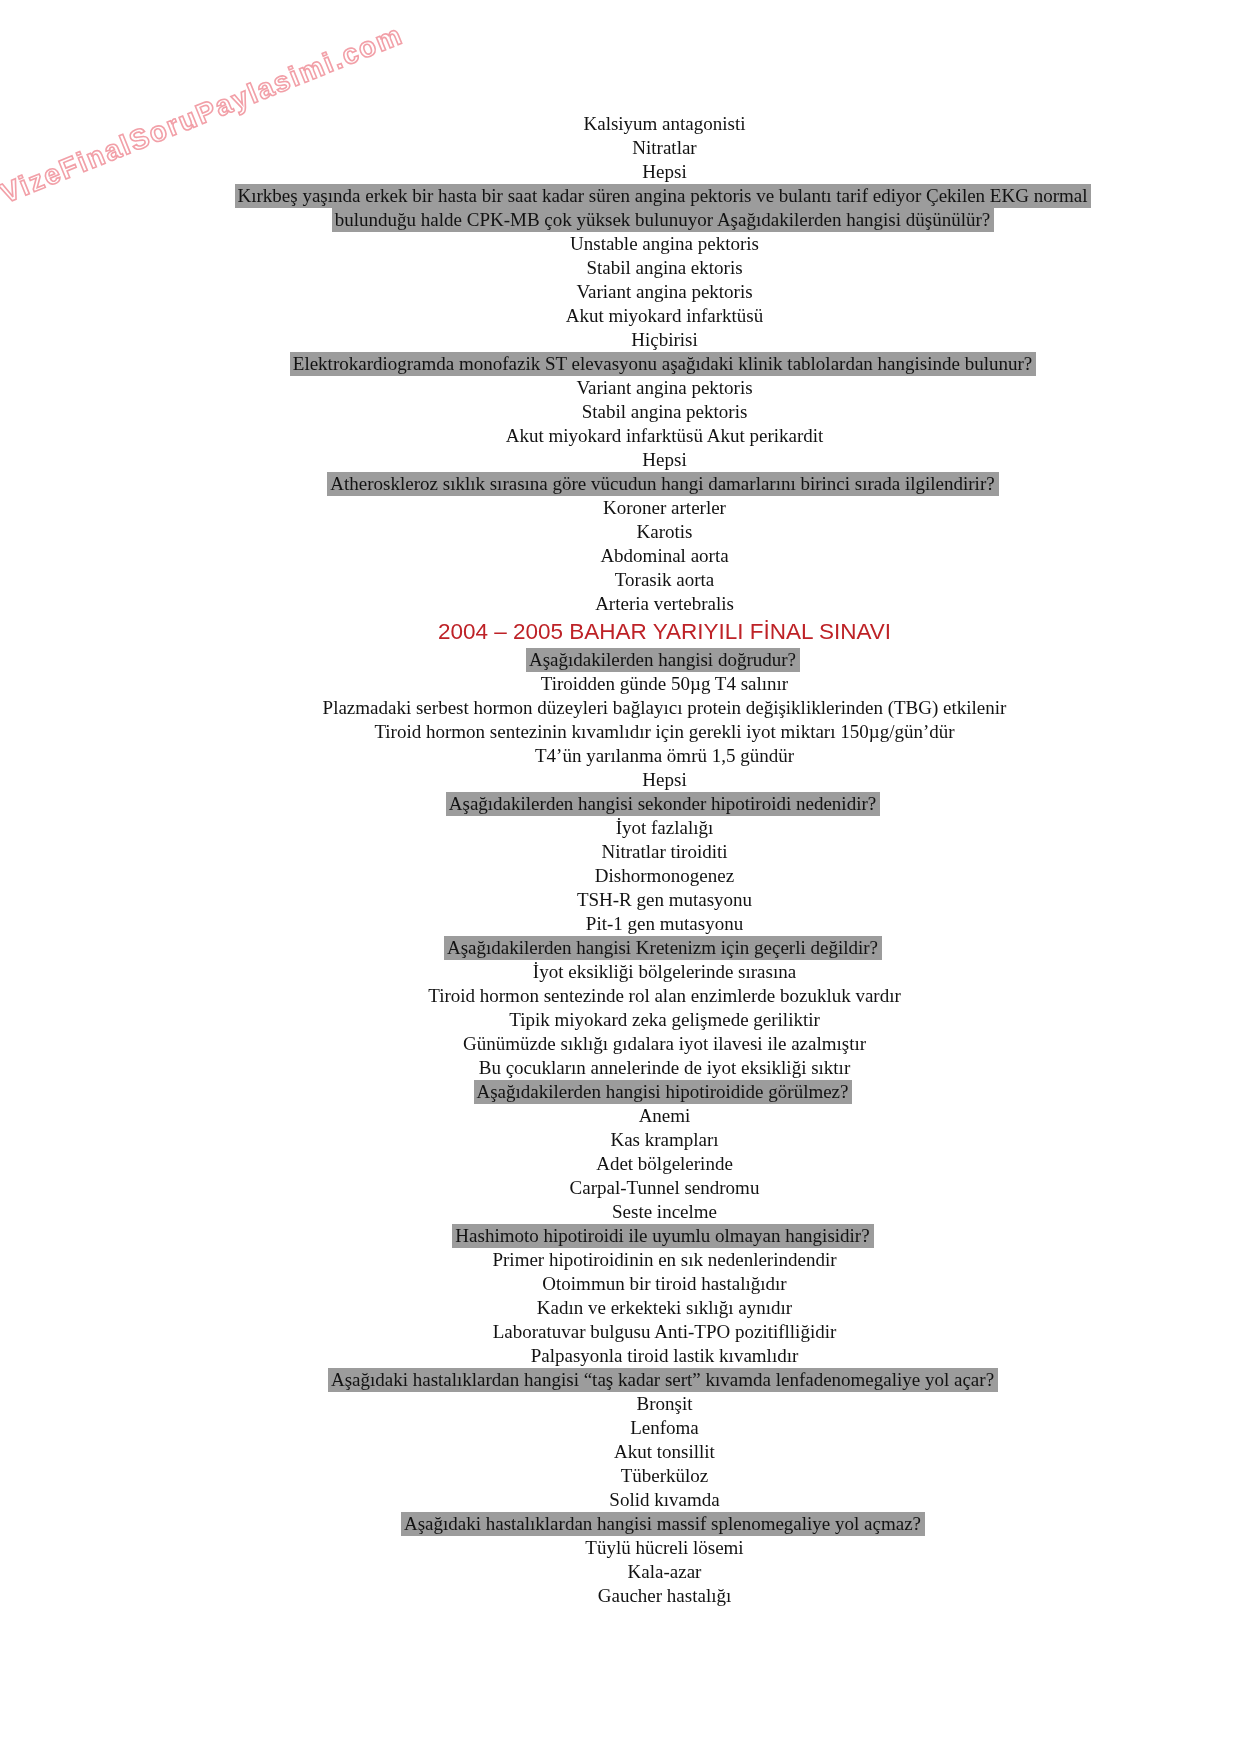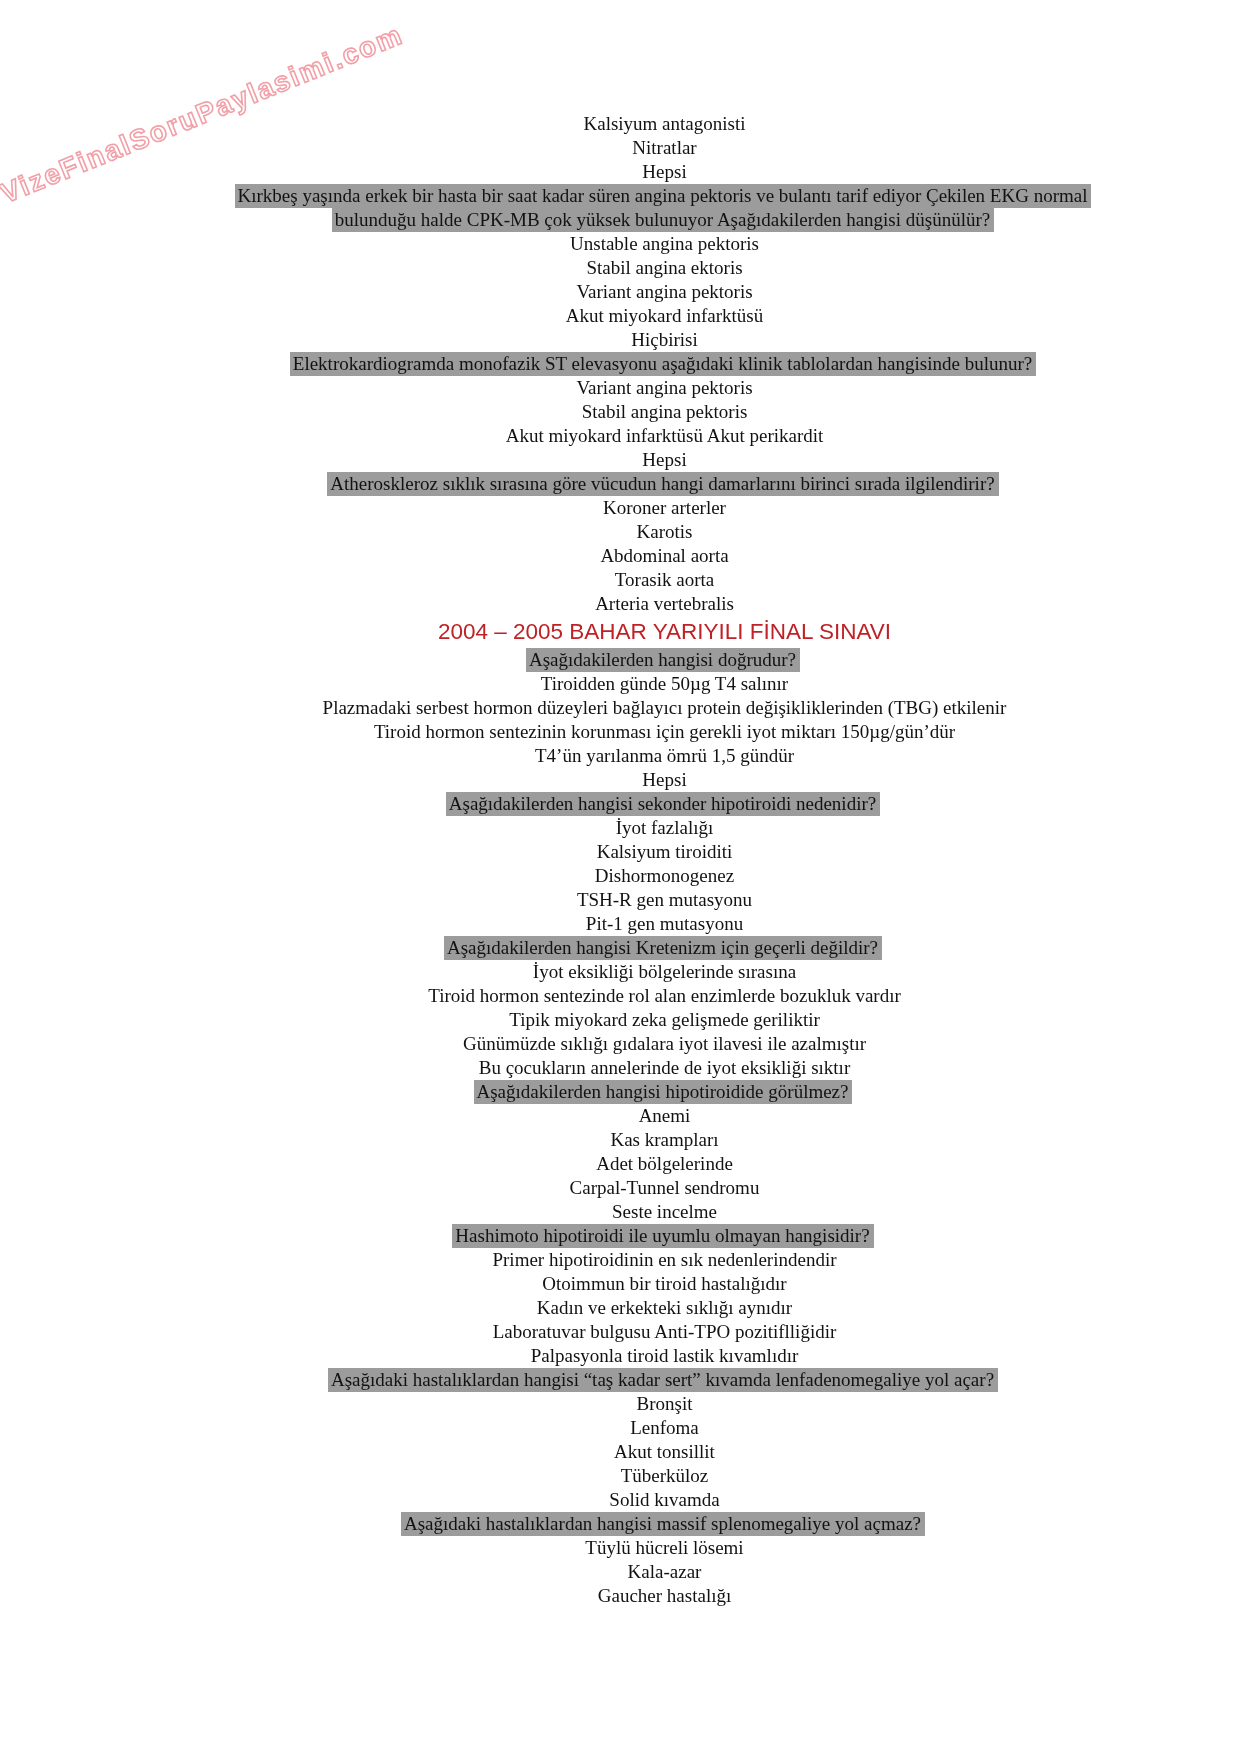--- a/index.html
+++ b/index.html
@@ -90,26 +90,26 @@
       <div class="line"><span class="hl">Atheroskleroz sıklık sırasına göre vücudun hangi damarlarını birinci sırada ilgilendirir?</span></div>
       <div class="line">Koroner arterler</div>
       <div class="line">Karotis</div>
       <div class="line">Abdominal aorta</div>
       <div class="line">Torasik aorta</div>
       <div class="line">Arteria vertebralis</div>
       <div class="heading">2004 – 2005 BAHAR YARIYILI FİNAL SINAVI</div>
       <div class="line"><span class="hl">Aşağıdakilerden hangisi doğrudur?</span></div>
       <div class="line">Tiroidden günde 50µg T4 salınır</div>
       <div class="line">Plazmadaki serbest hormon düzeyleri bağlayıcı protein değişikliklerinden (TBG) etkilenir</div>
-      <div class="line">Tiroid hormon sentezinin korunması için gerekli iyot miktarı 150µg/gün’dür</div>
+      <div class="line">Tiroid hormon sentezinin kıvamlıdır için gerekli iyot miktarı 150µg/gün’dür</div>
       <div class="line">T4’ün yarılanma ömrü 1,5 gündür</div>
       <div class="line">Hepsi</div>
       <div class="line"><span class="hl">Aşağıdakilerden hangisi sekonder hipotiroidi nedenidir?</span></div>
       <div class="line">İyot fazlalığı</div>
-      <div class="line">Kalsiyum tiroiditi</div>
+      <div class="line">Nitratlar tiroiditi</div>
       <div class="line">Dishormonogenez</div>
       <div class="line">TSH-R gen mutasyonu</div>
       <div class="line">Pit-1 gen mutasyonu</div>
       <div class="line"><span class="hl">Aşağıdakilerden hangisi Kretenizm için geçerli değildir?</span></div>
       <div class="line">İyot eksikliği bölgelerinde sırasına</div>
       <div class="line">Tiroid hormon sentezinde rol alan enzimlerde bozukluk vardır</div>
       <div class="line">Tipik miyokard zeka gelişmede geriliktir</div>
       <div class="line">Günümüzde sıklığı gıdalara iyot ilavesi ile azalmıştır</div>
       <div class="line">Bu çocukların annelerinde de iyot eksikliği sıktır</div>
       <div class="line"><span class="hl">Aşağıdakilerden hangisi hipotiroidide görülmez?</span></div>

